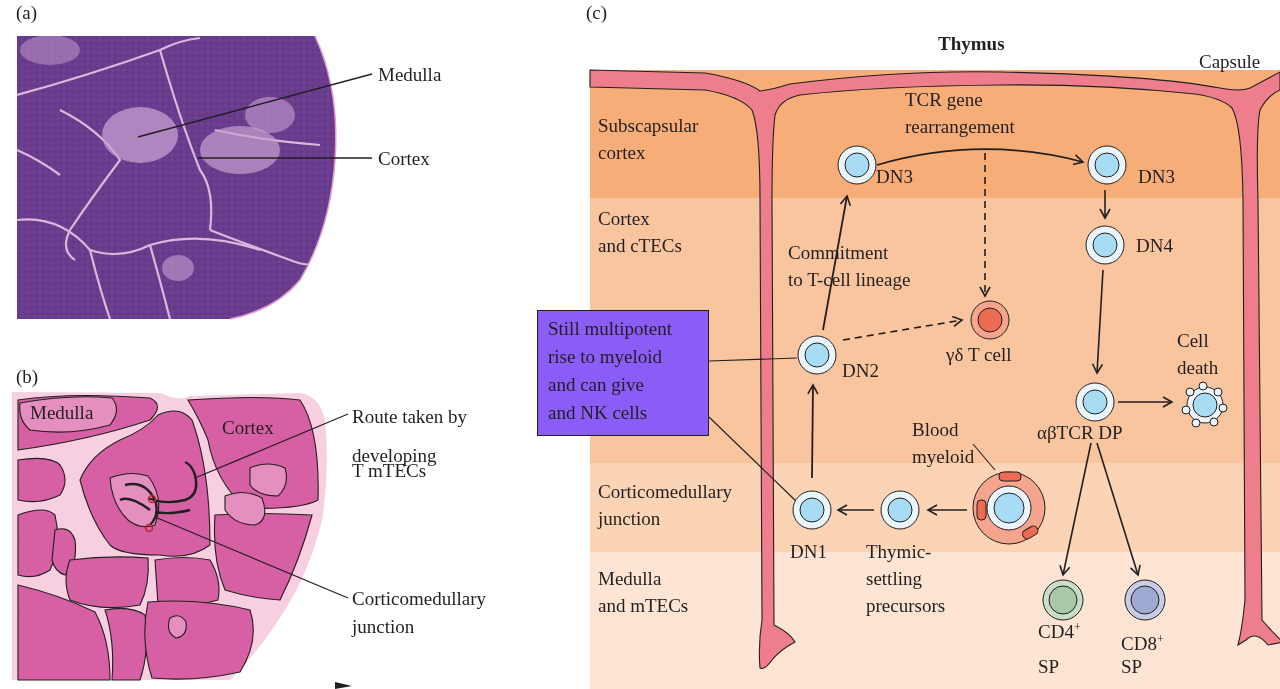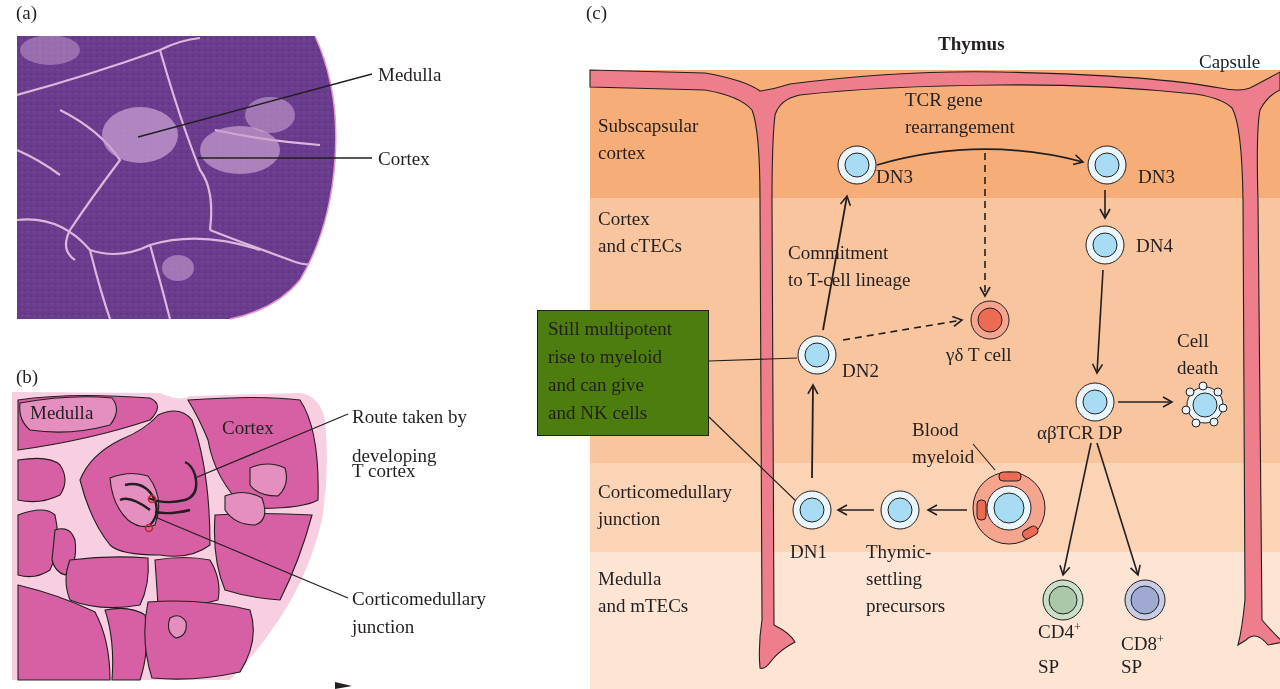--- a/index.html
+++ b/index.html
@@ -3,21 +3,21 @@
 <meta charset="utf-8">
 <style>
   html, body { margin: 0; padding: 0; background: #ffffff; }
   body { width: 1280px; height: 689px; position: relative; overflow: hidden;
          font-family: "DejaVu Serif", "Liberation Serif", serif; color: #231f20; }
   .lbl { position: absolute; font-family: "Liberation Serif", "DejaVu Serif", serif;
          font-size: 19px; line-height: 27px; color: #231f20; white-space: nowrap; }
   .panel-tag { position: absolute; font-family: "Liberation Serif", serif; font-size: 19px; }
   svg { position: absolute; left: 0; top: 0; }
   .note-box { position: absolute; left: 537px; top: 310px; width: 172px; height: 126px;
-              background: #4d7c0f; border: 1.5px solid #231f20; box-sizing: border-box;
+              background: #8b5cf6; border: 1.5px solid #231f20; box-sizing: border-box;
               padding: 4px 10px; font-family: "Liberation Serif", serif; font-size: 19px;
               line-height: 28px; }
   .note-box span { display: block; white-space: nowrap; }
   sup { font-size: 12px; }
 </style>
 </head>
 <body>
 
 <div class="panel-tag" style="left:16px;top:2px;">(a)</div>
 <div class="panel-tag" style="left:16px;top:366px;">(b)</div>
@@ -91,21 +91,21 @@
   <circle cx="152" cy="499" r="3.5" fill="none" stroke="#c0272d" stroke-width="1.5"></circle>
   <circle cx="149" cy="528" r="3.5" fill="none" stroke="#c0272d" stroke-width="1.5"></circle>
   <line x1="195" y1="478" x2="348" y2="414" stroke="#231f20" stroke-width="1.2"></line>
   <line x1="155" y1="517" x2="348" y2="598" stroke="#231f20" stroke-width="1.2"></line>
   <path d="M335,682 L352,686 L335,689 Z" fill="#231f20"></path>
 </svg>
 <div class="lbl" style="left:30px;top:399px;">Medulla</div>
 <div class="lbl" style="left:222px;top:414px;">Cortex</div>
 <div class="lbl" style="left:352px;top:403px;">Route taken by</div>
 <div class="lbl" style="left:352px;top:430px;margin-top:12px;">developing</div>
-<div class="lbl" style="left:352px;top:457px;">T cortex</div>
+<div class="lbl" style="left:352px;top:457px;">T mTECs</div>
 <div class="lbl" style="left:352px;top:585px;">Corticomedullary</div>
 <div class="lbl" style="left:352px;top:613px;">junction</div>
 
 <svg width="1280" height="689">
   <defs>
     <marker id="arr" markerWidth="12" markerHeight="12" refX="10" refY="6" orient="auto" markerUnits="userSpaceOnUse">
       <path d="M1,1 L10,6 L1,11" fill="none" stroke="#231f20" stroke-width="1.6"></path>
     </marker>
   </defs>
 

